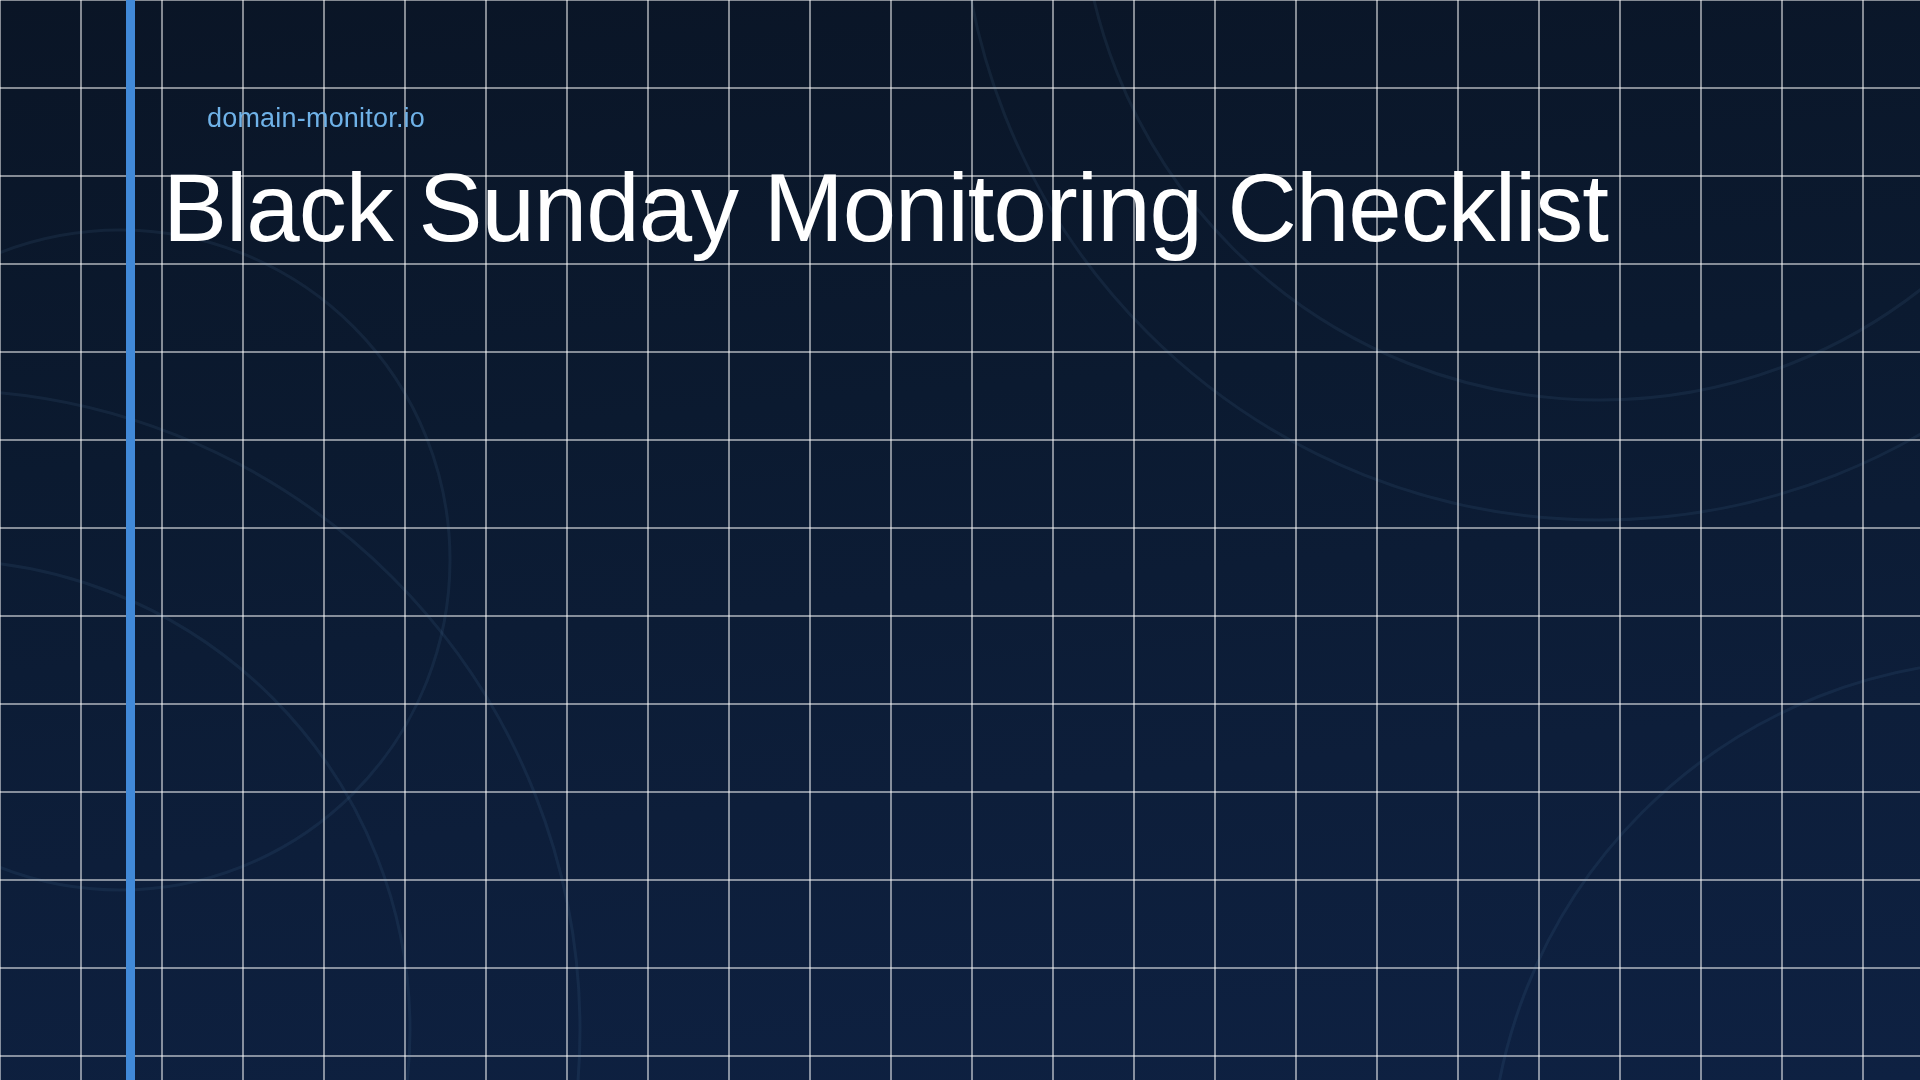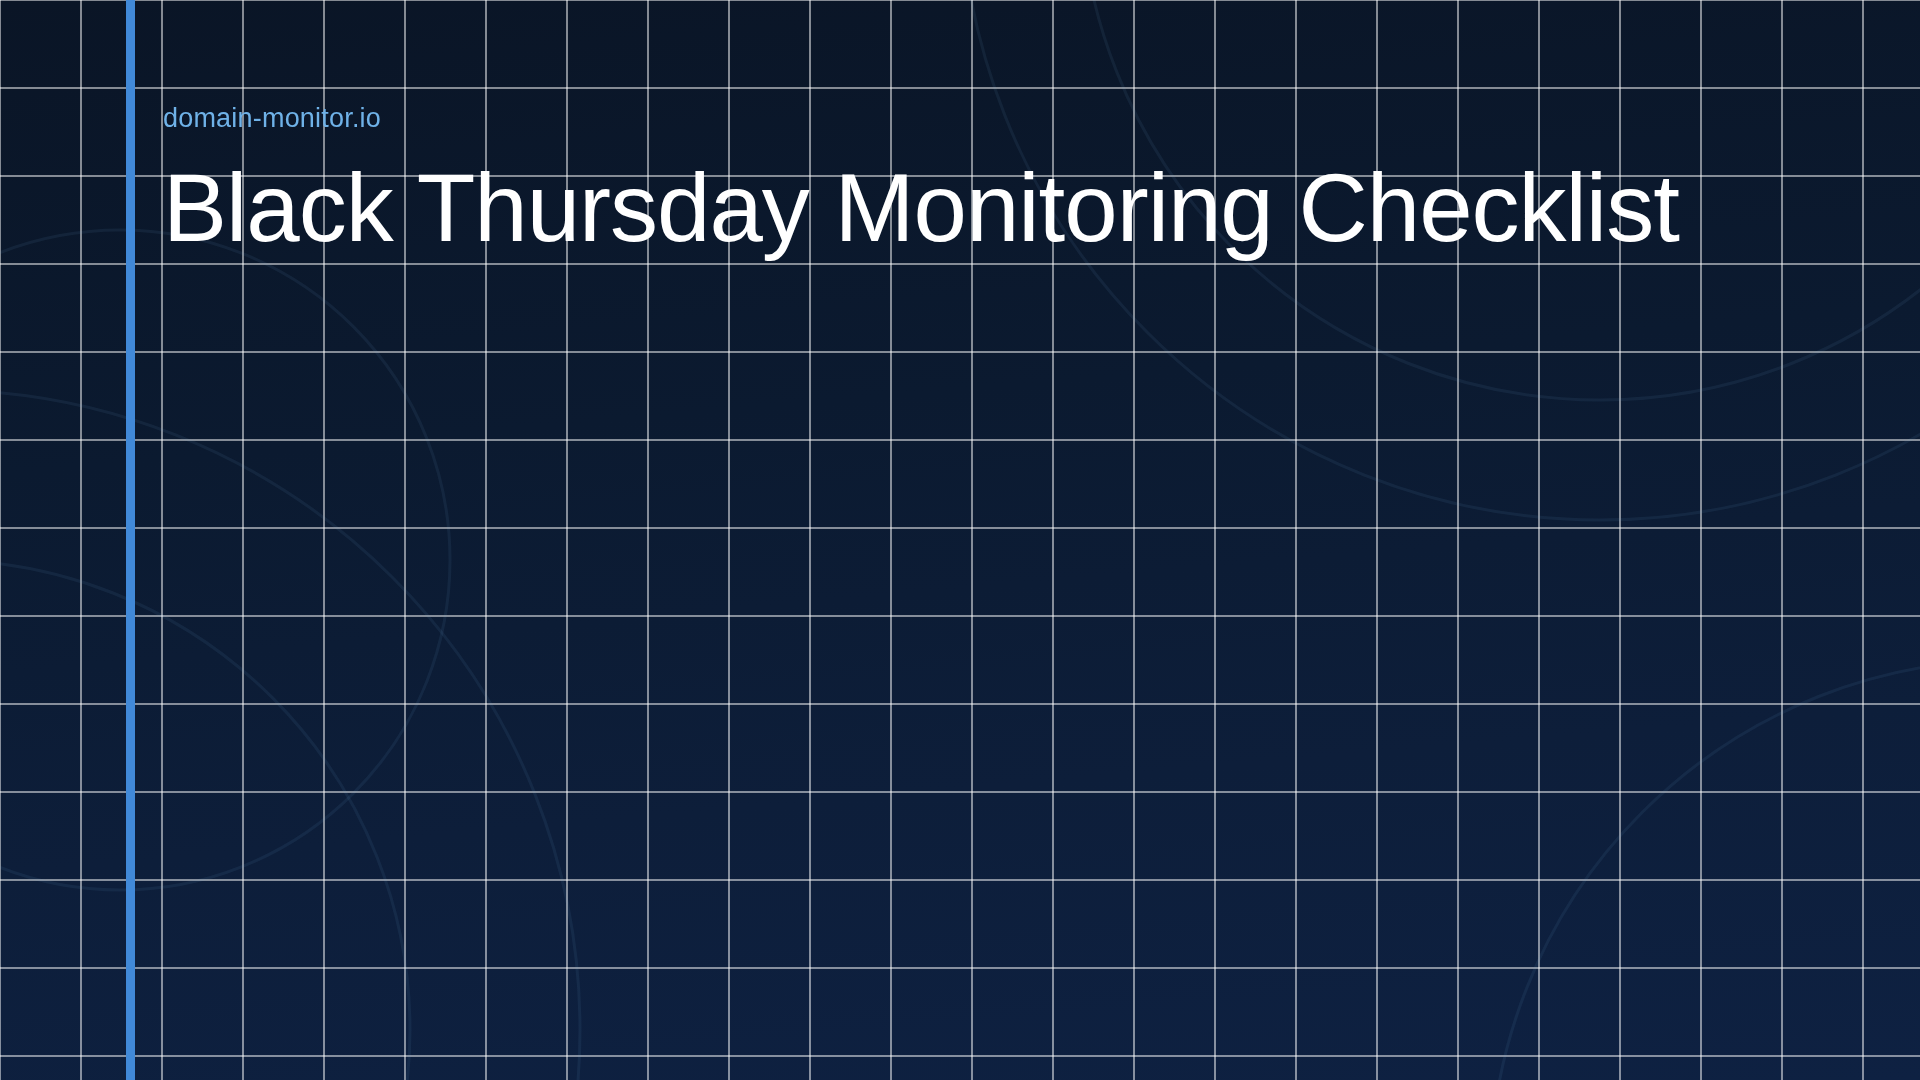--- a/index.html
+++ b/index.html
@@ -56,20 +56,21 @@
   }
 
   .eyebrow {
     font-size: 27px;
     line-height: 1.1;
     letter-spacing: 0.2px;
     color: #6fb2e8;
     font-weight: 400;
     margin: 0 0 22px 0;
     white-space: nowrap;
+    padding-left: 44px;
   }
 
   .headline {
     font-size: 96px;
     line-height: 1.08;
     font-weight: 400;
     color: #ffffff;
     margin: 0 0 28px 0;
     letter-spacing: -1px;
     white-space: nowrap;
@@ -102,16 +103,16 @@
         <circle cx="2010" cy="1180" r="520"></circle>
         <circle cx="120" cy="560" r="330"></circle>
       </g>
     </svg>
   </div>
 
   <div class="accent-bar" style="background:#4189d8;"></div>
 
   <div class="content">
     <div class="eyebrow">domain-monitor.io</div>
-    <h1 class="headline">Black Thursday Monitoring Checklist</h1>
+    <h1 class="headline">Black Sunday Monitoring Checklist</h1>
   </div>
 
 </div>
 
 </body></html>

